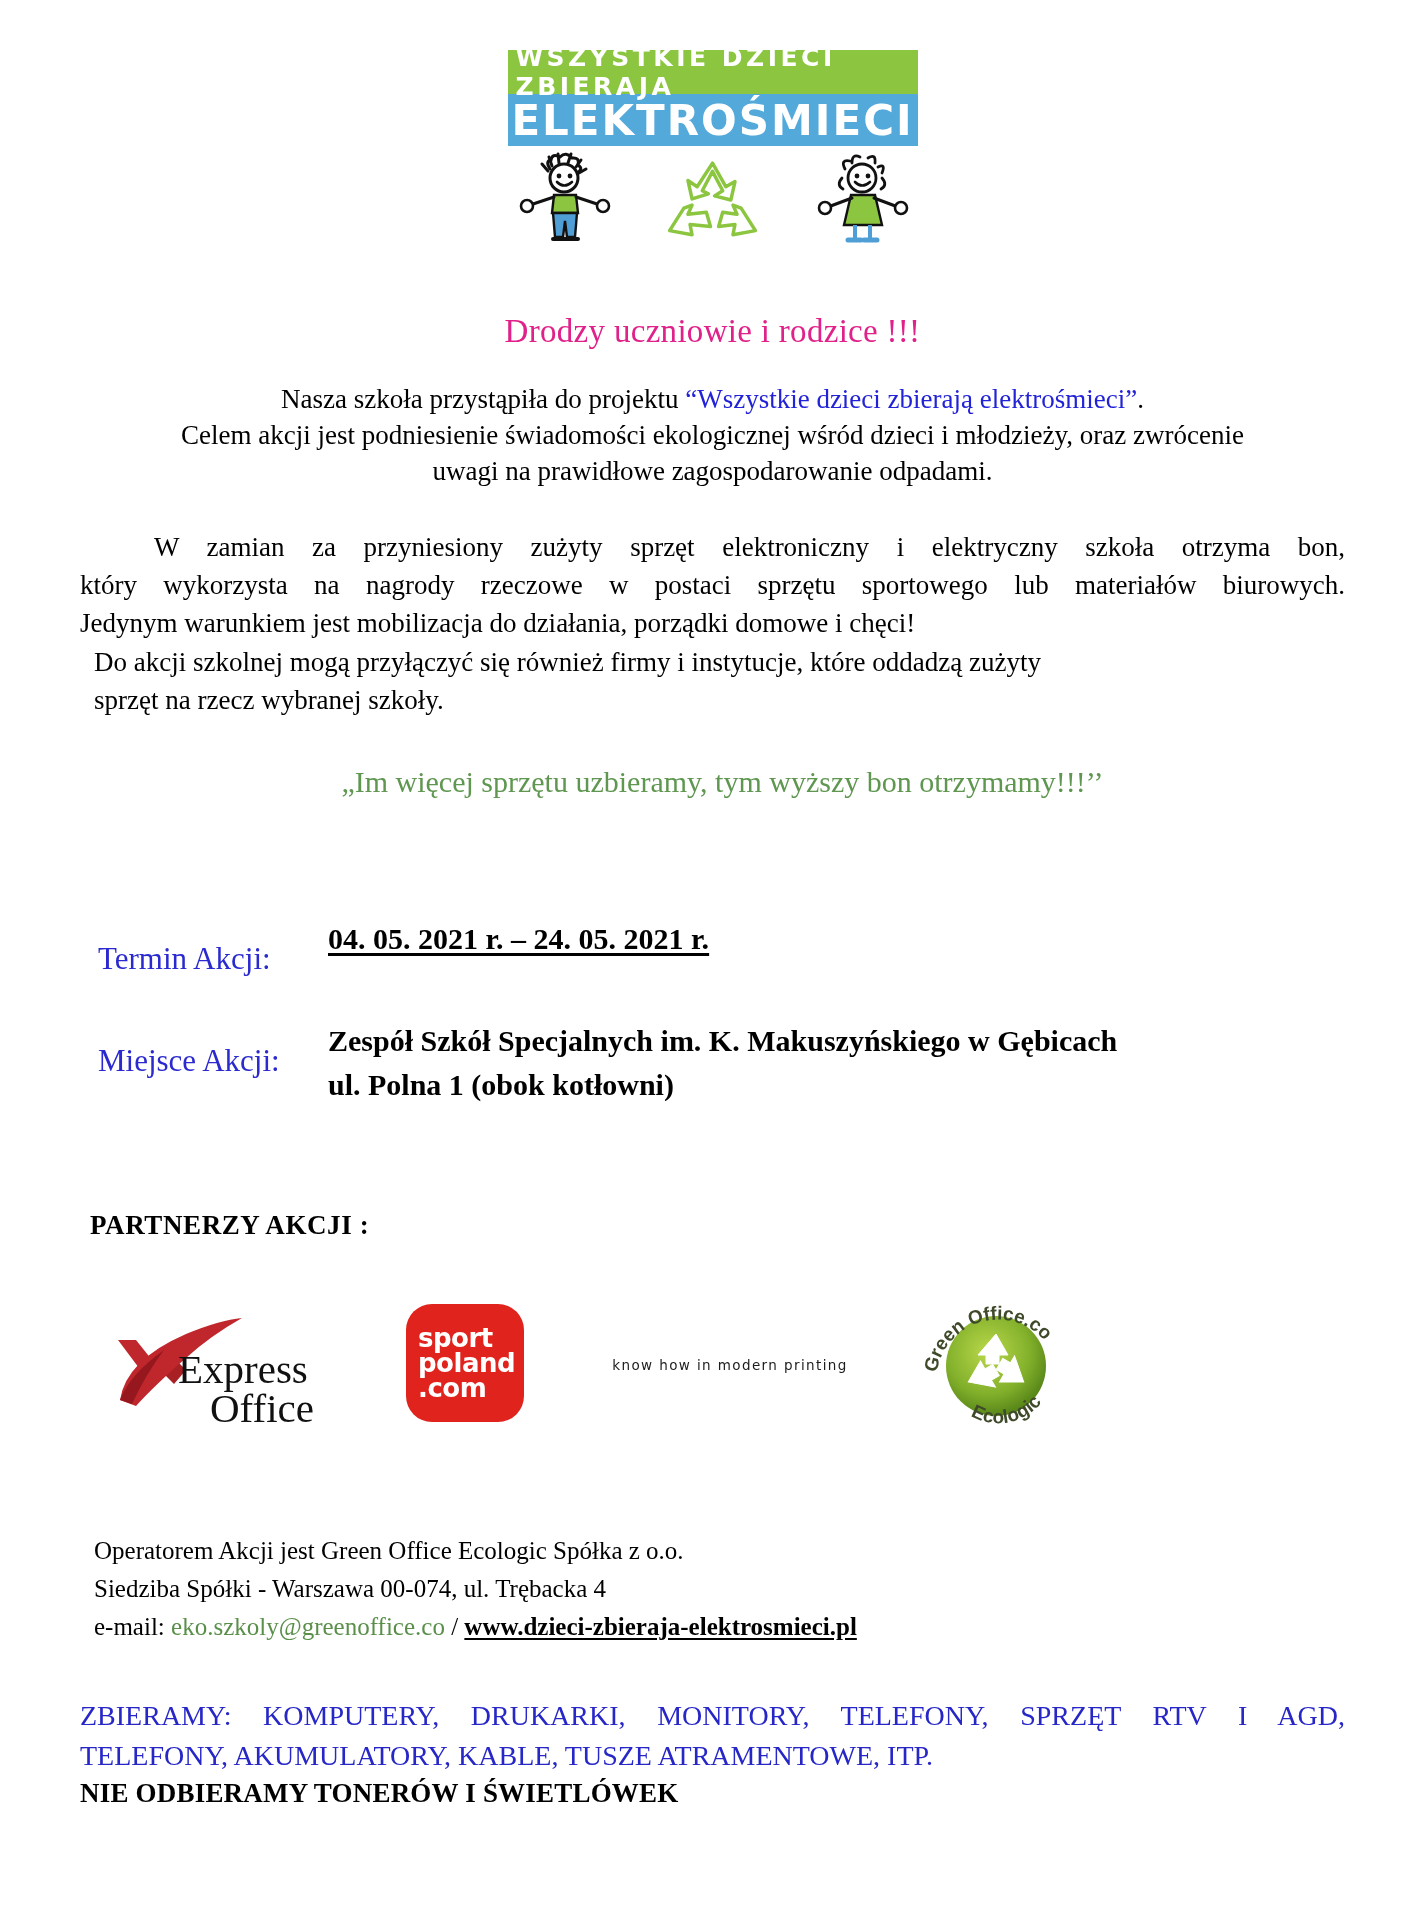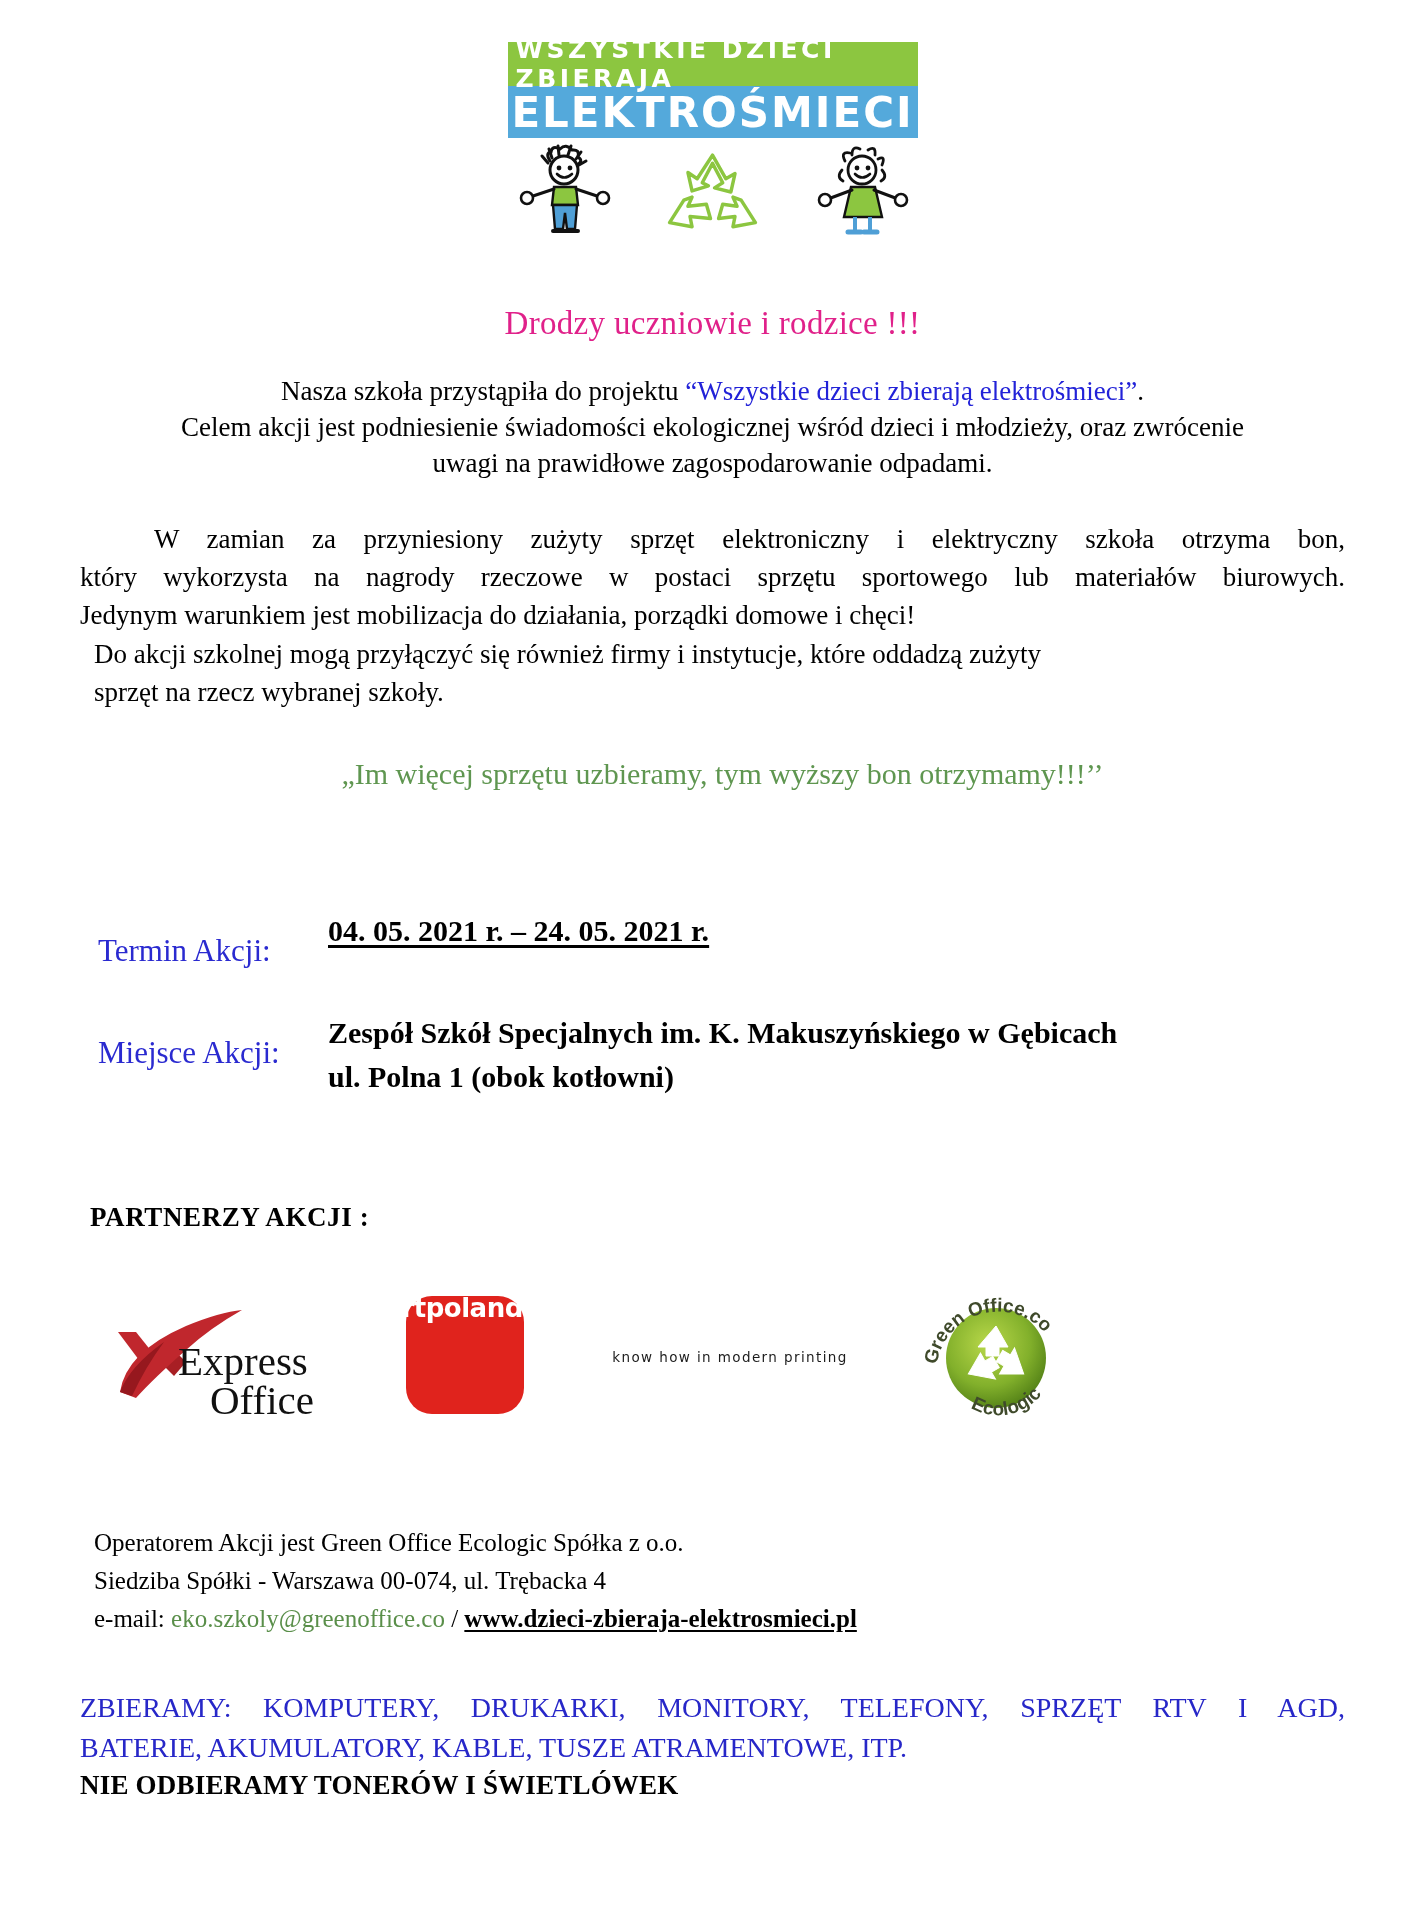--- a/index.html
+++ b/index.html
@@ -13,21 +13,21 @@
     font-family: "Liberation Serif", "DejaVu Serif", serif;
     color: #000000;
     overflow: hidden;
     position: relative;
   }
   .page {
     width: 1425px;
     height: 1574px;
     position: relative;
     box-sizing: border-box;
-    padding: 0 80px;
+    padding: 8px 80px;
   }
 
   
   .logo-wrap {
     width: 100%;
     display: flex;
     justify-content: center;
     padding-top: 42px;
   }
   .logo {
@@ -180,21 +180,21 @@
     width: 118px;
     height: 118px;
     border-radius: 26px;
     background: #e0231d;
     color: #ffffff;
     font-family: "DejaVu Sans", sans-serif;
     font-weight: bold;
     font-size: 26px;
     line-height: 0.96;
     display: flex;
-    flex-direction: row;
+    flex-direction: column;
     justify-content: center;
     padding-left: 12px;
     box-sizing: border-box;
     letter-spacing: -.5px;
   }
   .kmp-word {
     font-family: "DejaVu Sans", sans-serif;
     font-weight: bold;
     font-size: 76px;
     letter-spacing: -3px;
@@ -409,17 +409,17 @@
   <div class="contact">
     <span class="line">Operatorem Akcji jest Green Office Ecologic Spółka z o.o.</span>
     <span class="line">Siedziba Spółki - Warszawa 00-074, ul. Trębacka 4</span>
     <span class="line">
       <span>e-mail: </span><span class="mail-green">eko.szkoly@greenoffice.co</span><span> / </span><span class="url-bold">www.dzieci-zbieraja-elektrosmieci.pl</span>
     </span>
   </div>
 
   <div class="collect">
     <span class="l1">ZBIERAMY:  KOMPUTERY,  DRUKARKI,  MONITORY,  TELEFONY,  SPRZĘT  RTV  I  AGD,</span>
-    <span class="l2">BATERIE, AKUMULATORY, KABLE, TUSZE ATRAMENTOWE, ITP.</span>
+    <span class="l2">TELEFONY, AKUMULATORY, KABLE, TUSZE ATRAMENTOWE, ITP.</span>
   </div>
   <div class="nocollect">NIE ODBIERAMY TONERÓW  I ŚWIETLÓWEK</div>
 
 </div>
 
 </body></html>

